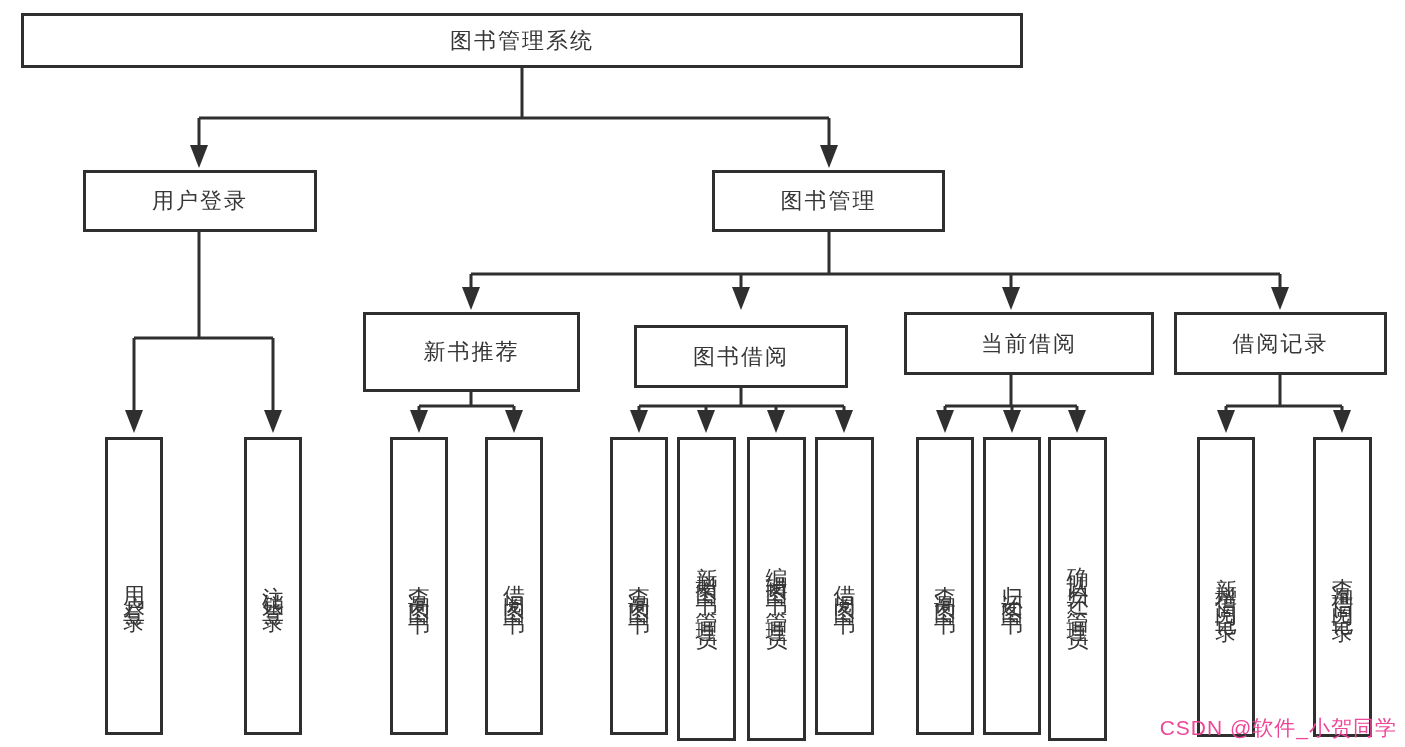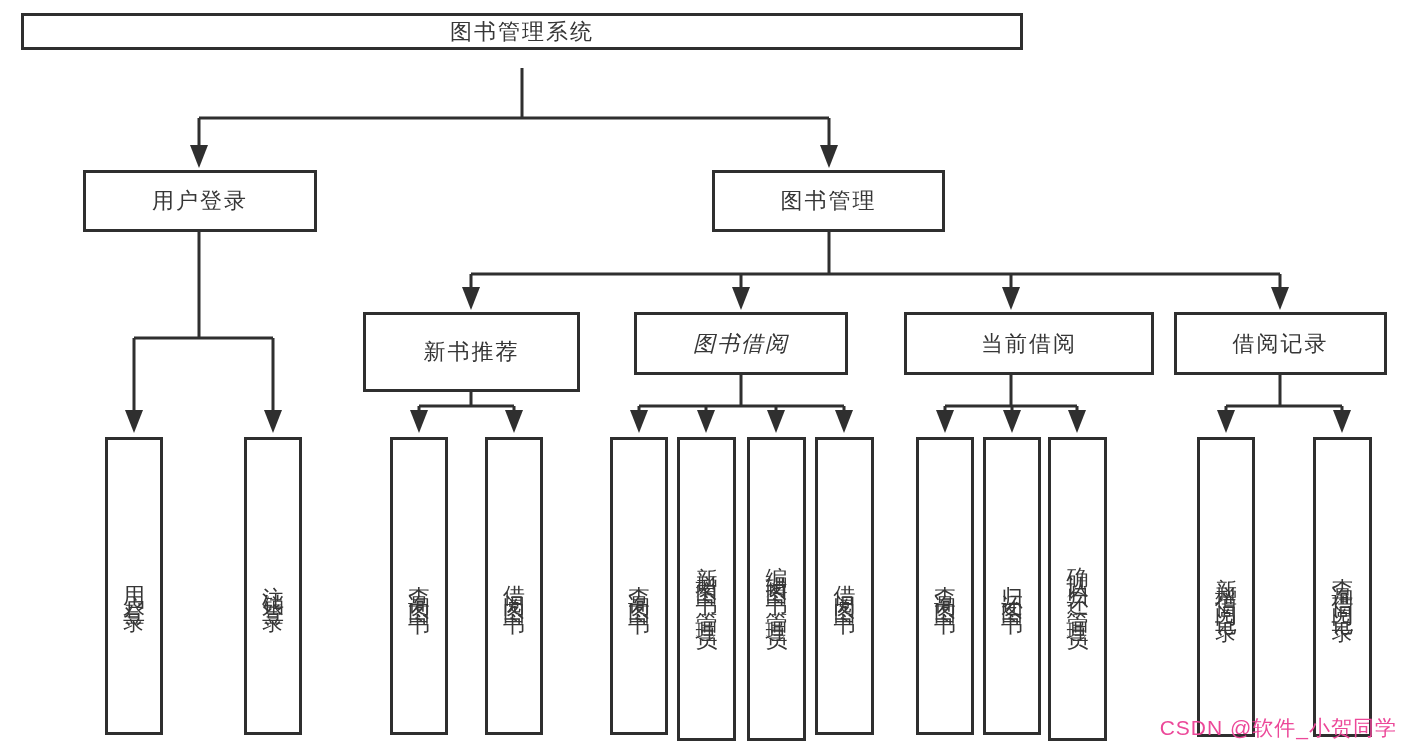--- a/index.html
+++ b/index.html
@@ -95,27 +95,27 @@
       <polygon points="767,410 785,410 776,433"></polygon>
       <polygon points="835,410 853,410 844,433"></polygon>
       <polygon points="936,410 954,410 945,433"></polygon>
       <polygon points="1003,410 1021,410 1012,433"></polygon>
       <polygon points="1068,410 1086,410 1077,433"></polygon>
       <polygon points="1217,410 1235,410 1226,433"></polygon>
       <polygon points="1333,410 1351,410 1342,433"></polygon>
     </g>
   </svg>
 
-  <div class="node hbox" style="left:21px; top:13px; width:1002px; height:37px;">图书管理系统</div>
+  <div class="node hbox" style="left:21px; top:13px; width:1002px; height:55px;">图书管理系统</div>
 
   <div class="node hbox" style="left:83px; top:170px; width:234px; height:62px;">用户登录</div>
   <div class="node hbox" style="left:712px; top:170px; width:233px; height:62px;">图书管理</div>
 
   <div class="node hbox" style="left:363px; top:312px; width:217px; height:80px;">新书推荐</div>
-  <div class="node hbox" style="left:634px; top:312px; width:214px; height:63px;font-style:italic;">图书借阅</div>
+  <div class="node hbox" style="left:634px; top:325px; width:214px; height:63px;">图书借阅</div>
   <div class="node hbox" style="left:904px; top:312px; width:250px; height:63px;">当前借阅</div>
   <div class="node hbox" style="left:1174px; top:312px; width:213px; height:63px;">借阅记录</div>
 
   <div class="node vbox" style="left:105px; top:437px; width:58px; height:298px;">用户登录</div>
   <div class="node vbox" style="left:244px; top:437px; width:58px; height:298px;">注销登录</div>
 
   <div class="node vbox" style="left:390px; top:437px; width:58px; height:298px;">查询图书</div>
   <div class="node vbox" style="left:485px; top:437px; width:58px; height:298px;">借阅图书</div>
 
   <div class="node vbox" style="left:610px; top:437px; width:58px; height:298px;">查询图书</div>

